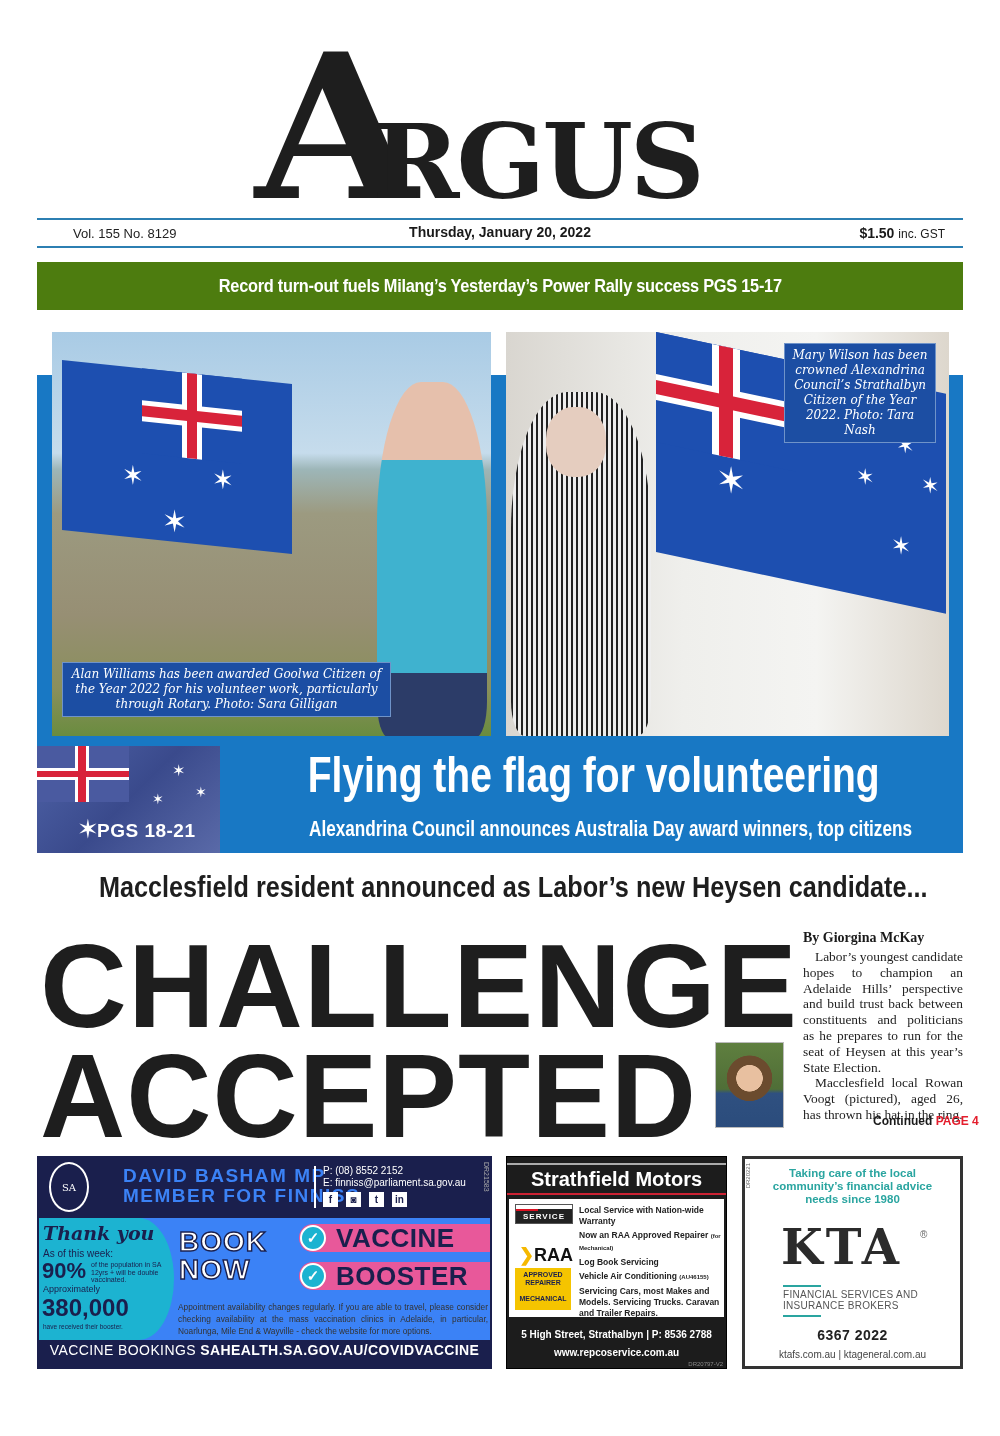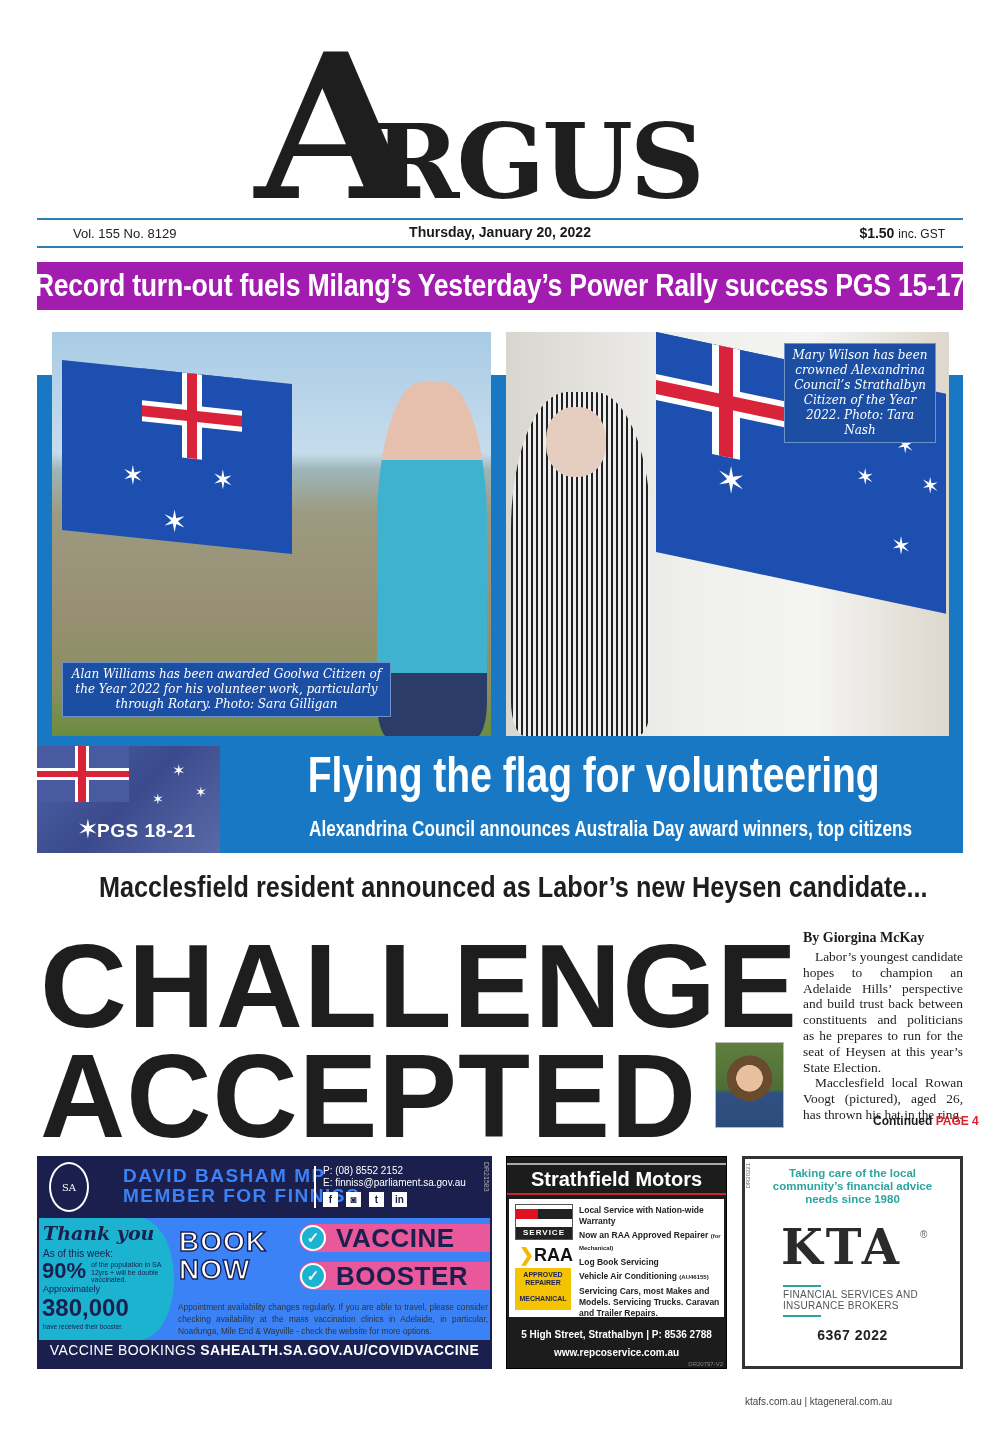--- a/index.html
+++ b/index.html
@@ -12,21 +12,21 @@
   .mh-top { position: absolute; left: 108px; top: 2px; font-family: "DejaVu Serif", serif; font-weight: 900; font-size: 56px; line-height: 60px; color: #1e1e1e; letter-spacing: -1px; }
   .mh-bottom { position: absolute; left: 118px; top: 66px; font-family: "DejaVu Serif", serif; font-weight: 900; font-size: 102px; line-height: 96px; color: #1e1e1e; letter-spacing: -3px; transform: scaleX(1.02); transform-origin: left; }
 
   .rule { position: absolute; left: 37px; width: 926px; height: 2px; background: #2c7fb2; }
   .dateline { position: absolute; left: 37px; top: 224px; width: 926px; height: 20px; font-size: 13px; }
   .dateline .vol { position: absolute; left: 36px; top: 2px; color: #222; }
   .dateline .date { position: absolute; left: 0; right: 0; top: 0; text-align: center; font-weight: bold; font-size: 14px; }
   .dateline .price { position: absolute; right: 18px; top: 1px; font-weight: bold; font-size: 14px; }
   .dateline .price small { font-weight: normal; font-size: 12px; }
 
-  .red-banner { position: absolute; left: 37px; top: 262px; width: 926px; height: 48px; background: #a21caf; color: #fff; display: flex; align-items: center; justify-content: center; font-weight: bold; font-size: 31px; letter-spacing: -0.3px; transform-origin: center; }
+  .red-banner { position: absolute; left: 37px; top: 262px; width: 926px; height: 48px; background: #4d7c0f; color: #fff; display: flex; align-items: center; justify-content: center; font-weight: bold; font-size: 19px; letter-spacing: -0.3px; transform-origin: center; }
   .red-banner span { display: inline-block; transform: scaleX(0.86); white-space: nowrap; }
 
   
   .blue-panel { position: absolute; left: 37px; top: 375px; width: 926px; height: 478px; background: #1878c4; }
   .photo { position: absolute; overflow: hidden; }
   .photo-left { left: 52px; top: 332px; width: 439px; height: 404px; background: linear-gradient(180deg, #a9cbe5 0%, #c6dcec 30%, #9db6b8 34%, #9c9a80 45%, #978f74 70%, #8a8f5c 88%, #6a8c3f 100%); }
   .photo-right { left: 506px; top: 332px; width: 443px; height: 404px; background: linear-gradient(90deg, #d9d6d0 0%, #efefec 40%, #f4f4f2 70%, #ddd7cd 100%); }
 
   .flag { position: absolute; background: #1d4fb0; }
   .flag .uj { position: absolute; left: 0; top: 0; width: 46%; height: 50%; background: #1d4fb0; }
@@ -88,21 +88,21 @@
   .pill .chk { width: 26px; height: 26px; margin-left: 1px; border-radius: 50%; background: #1cb3d1; border: 2px solid #fff; color: #fff; font-weight: bold; font-size: 15px; display: flex; align-items: center; justify-content: center; }
   .pill .lbl { margin-left: 10px; color: #1a1f4d; font-weight: 900; font-size: 26px; letter-spacing: 0.5px; }
   .pill-1 { top: 6px; } .pill-2 { top: 44px; }
   .ab-note { position: absolute; left: 139px; top: 83px; width: 310px; color: #333; font-size: 8.3px; line-height: 12px; text-align: justify; }
   .ab-foot { position: absolute; left: 0; top: 186px; width: 100%; text-align: center; color: #fff; font-size: 14px; letter-spacing: 0.4px; }
   .ab-foot b { font-weight: bold; }
 
   .ad-sm { position: absolute; left: 506px; top: 1156px; width: 221px; height: 213px; background: #1c1c1c; border: 1px solid #000; overflow: hidden; }
   .sm-title { position: absolute; left: 0; top: 6px; width: 100%; height: 32px; border-top: 2px solid #aaa; border-bottom: 2px solid #c23; color: #fff; font-weight: bold; font-size: 20px; text-align: center; line-height: 28px; }
   .sm-body { position: absolute; left: 2px; top: 42px; width: 215px; height: 118px; background: #fff; }
-  .sm-logo-repco { position: absolute; left: 6px; top: 5px; width: 58px; height: 36px; border: 1px solid #555; }
+  .sm-logo-repco { position: absolute; left: 6px; top: 5px; width: 58px; height: 20px; border: 1px solid #555; }
   .sm-logo-repco .r1 { position: absolute; left: 0; top: 4px; width: 100%; height: 10px; background: linear-gradient(90deg, #d12 40%, #222 40%); }
   .sm-logo-repco .r2 { position: absolute; left: 0; bottom: 0; width: 100%; height: 12px; background: #222; color: #fff; font-size: 8px; font-weight: bold; text-align: center; line-height: 12px; letter-spacing: 1px; }
   .sm-logo-raa { position: absolute; left: 10px; top: 45px; font-weight: 900; font-size: 18px; color: #111; }
   .sm-logo-raa span { color: #f5b800; }
   .sm-logo-appr { position: absolute; left: 6px; top: 69px; width: 56px; height: 42px; background: #f5c400; font-size: 7px; font-weight: bold; text-align: center; color: #1a1f4d; line-height: 8px; padding-top: 3px; }
   .sm-logo-appr div { margin-bottom: 8px; }
   .sm-list { position: absolute; left: 70px; top: 6px; width: 146px; font-size: 8.5px; font-weight: bold; line-height: 11px; color: #222; }
   .sm-list div { margin-bottom: 3px; }
   .sm-list small { font-size: 6px; }
   .sm-addr { position: absolute; left: 0; top: 172px; width: 100%; text-align: center; color: #fff; font-weight: bold; font-size: 10px; }
@@ -110,21 +110,21 @@
   .sm-code { position: absolute; right: 3px; bottom: 1px; color: #888; font-size: 6px; }
 
   .ad-kta { position: absolute; left: 742px; top: 1156px; width: 221px; height: 213px; border: 3px solid #333; background: #fff; }
   .kta-code { position: absolute; left: 0; top: 4px; color: #666; font-size: 6px; writing-mode: vertical-rl; transform: rotate(180deg); }
   .kta-tag { position: absolute; left: 10px; top: 8px; width: 195px; color: #2aa5a0; font-weight: bold; font-size: 11.5px; line-height: 13px; text-align: center; }
   .kta-logo { position: absolute; left: 36px; top: 60px; font-family: "DejaVu Serif", serif; font-weight: bold; font-size: 48px; color: #2b2b2b; letter-spacing: 3px; }
   .kta-reg { position: absolute; left: 175px; top: 70px; font-size: 10px; color: #666; }
   .kta-line { position: absolute; left: 38px; width: 38px; height: 2px; background: #2aa5a0; }
   .kta-sub { position: absolute; left: 38px; top: 130px; font-size: 10px; color: #555; line-height: 11px; letter-spacing: 0.3px; }
   .kta-phone { position: absolute; left: 0; top: 168px; width: 100%; text-align: center; font-weight: bold; font-size: 14px; color: #222; letter-spacing: 0.5px; }
-  .kta-web { position: absolute; left: 0; top: 190px; width: 100%; font-size: 10px; color: #444; margin-top: 47px; }
+  .kta-web { position: absolute; left: 0; top: 190px; width: 100%; text-align: center; font-size: 10px; color: #444; }
 </style>
 </head>
 <body>
 
 <div class="masthead">
   <div class="mh-A">A</div>
   <div class="mh-bottom">RGUS</div>
 </div>
 
 <div class="rule" style="top:218px"></div>

